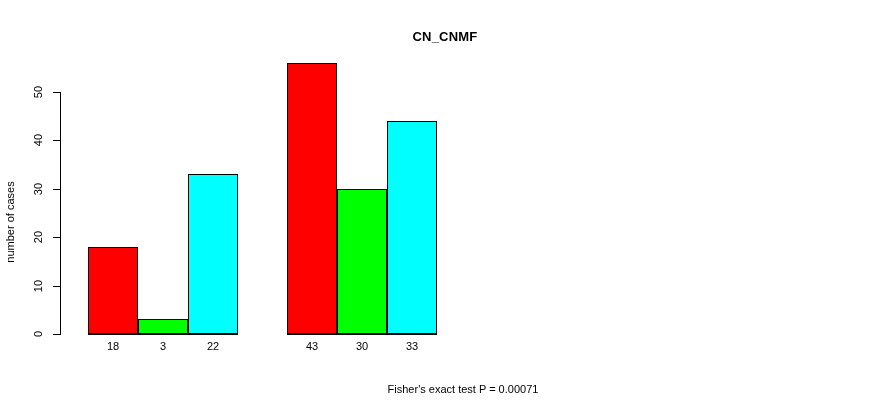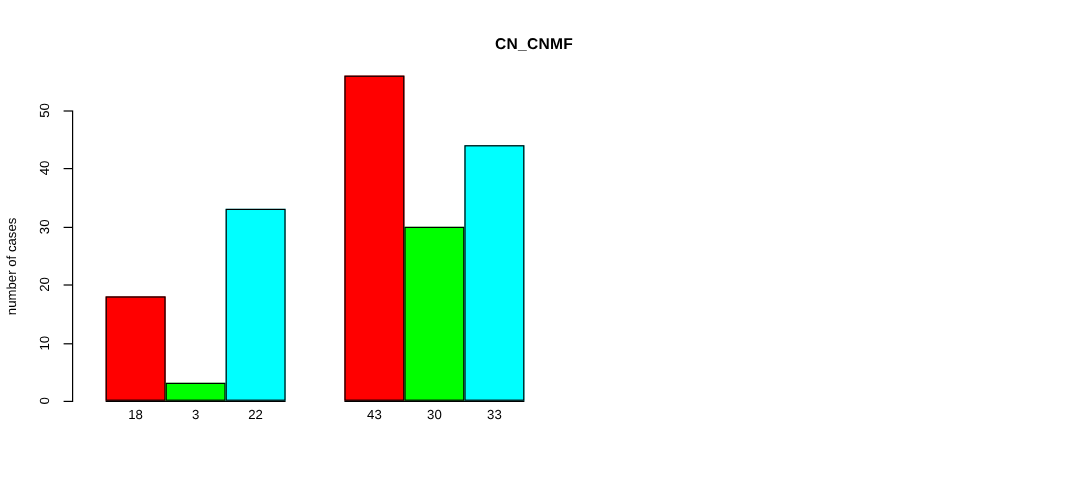--- a/index.html
+++ b/index.html
@@ -200,14 +200,17 @@
       <div class="group-baseline" style="left: 287px; top: 322px; width: 150px;"></div>
       <div class="bar" style="left: 287px; top: 51px; width: 50px; height: 271px; background: rgb(255, 0, 0);"></div>
       <div class="bar-value-label" style="left: 287px; top: 328px; width: 50px;">43</div>
       <div class="bar" style="left: 337px; top: 177px; width: 50px; height: 145px; background: rgb(0, 255, 0);"></div>
       <div class="bar-value-label" style="left: 337px; top: 328px; width: 50px;">30</div>
       <div class="bar" style="left: 387px; top: 109px; width: 50px; height: 213px; background: rgb(0, 255, 255);"></div>
       <div class="bar-value-label" style="left: 387px; top: 328px; width: 50px;">33</div>
     </div>
 
 
+  <div class="footer-note">
+    <span class="footer-inner">Fisher's exact test P = 0.00071</span>
+  </div>
 
 </div>
 
 </body></html>

